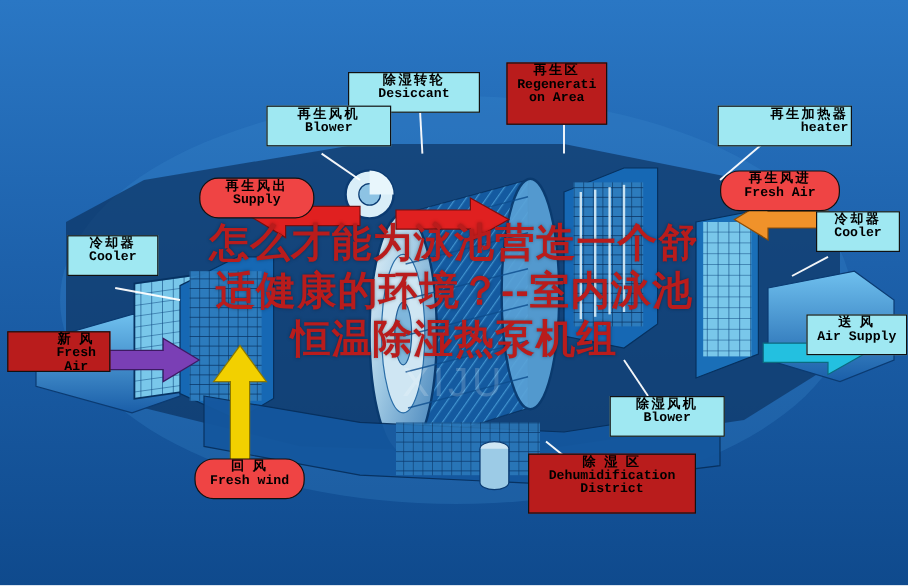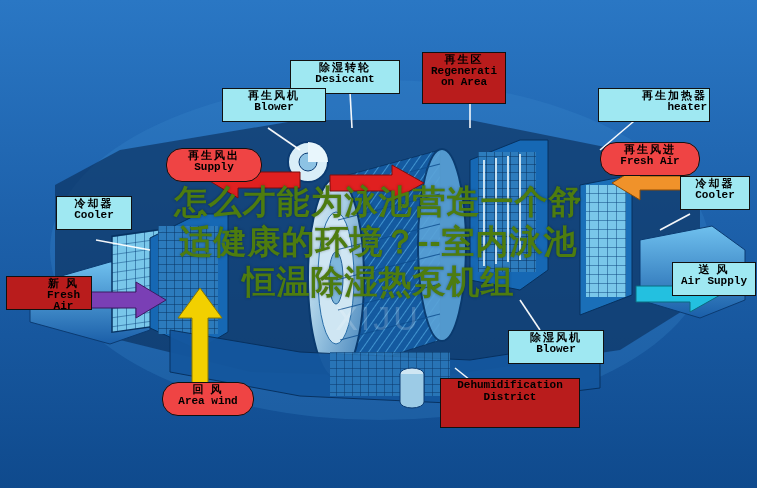--- a/index.html
+++ b/index.html
@@ -15,21 +15,21 @@
   .lbl .cn{display:block;font-family:"Liberation Sans",sans-serif;font-weight:bold;letter-spacing:2px;}
   .lbl .en{display:block;font-weight:bold;}
 
   .cy{background:#9fe8f2;}
   .grn{background:#b91c1c;}
   .org{background:#ef4444;border-radius:16px;}
 
   
   .headline{position:absolute;left:0;top:182px;width:757px;text-align:center;
             font-family:"Liberation Sans",sans-serif;font-weight:bold;font-size:33px;
-            line-height:40px;color:#4d7c0f;letter-spacing:1px;
+            line-height:40px;color:#b91c1c;letter-spacing:1px;
             text-shadow:0 0 3px rgba(0,0,0,.35);}
   .headline span{display:block;}
 </style>
 </head>
 <body>
 
 <div id="stage">
 
   <svg class="diagram" viewBox="0 0 757 488" xmlns="http://www.w3.org/2000/svg">
     <defs>
@@ -209,29 +209,30 @@
     <span class="en">Fresh Air</span>
   </div>
 
   <div class="lbl cy" style="left:672px;top:262px;width:84px;height:34px;font-size:11px;">
     <span class="cn">送 风</span>
     <span class="en">Air Supply</span>
   </div>
 
   <div class="lbl org" style="left:162px;top:382px;width:92px;height:34px;font-size:11px;">
     <span class="cn">回 风</span>
-    <span class="en">Area wind</span>
+    <span class="en">Fresh wind</span>
   </div>
 
   <div class="lbl cy" style="left:508px;top:330px;width:96px;height:34px;font-size:11px;">
     <span class="cn">除湿风机</span>
     <span class="en">Blower</span>
   </div>
 
   <div class="lbl grn" style="left:440px;top:378px;width:140px;height:50px;font-size:11px;">
+    <span class="cn">除 湿 区</span>
     <span class="en">Dehumidification District</span>
   </div>
 
   <div class="headline">
     <span>怎么才能为泳池营造一个舒</span>
     <span>适健康的环境？--室内泳池</span>
     <span>恒温除湿热泵机组</span>
   </div>
 
 </div>

